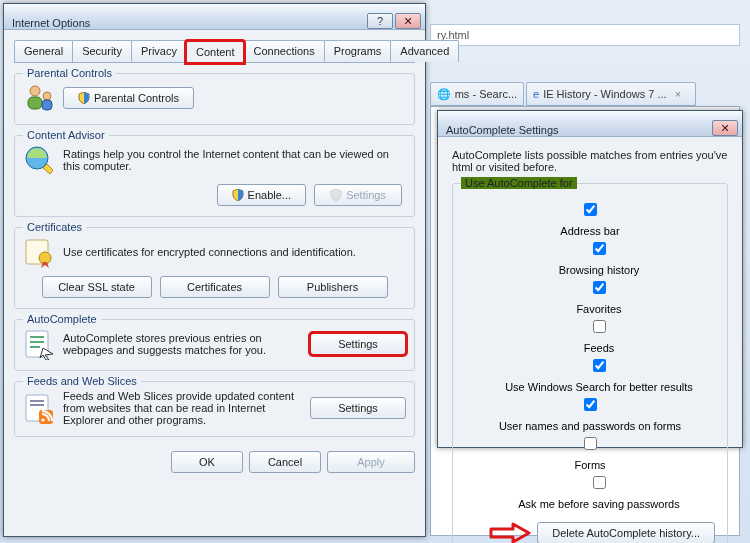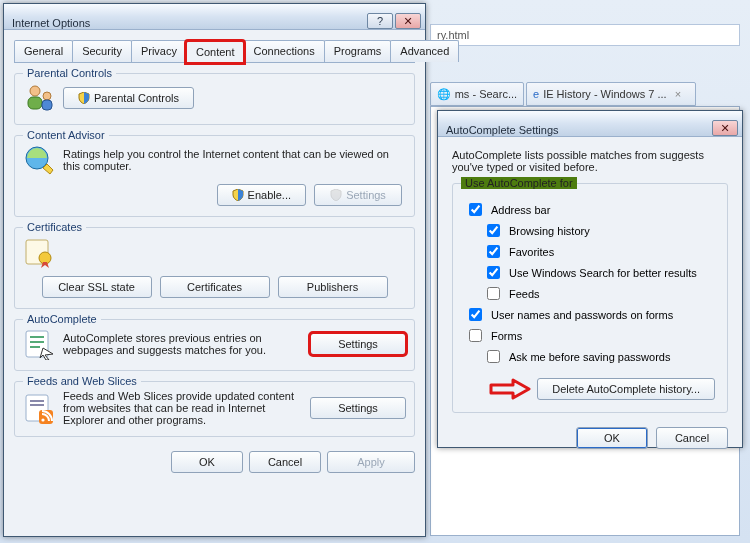--- a/index.html
+++ b/index.html
@@ -51,21 +51,21 @@
   .btn.disabled{ color:#9aa7b7;}
   .btnrow { display:flex; gap:8px; margin-top:8px; justify-content:center;}
   .footer-btns { display:flex; gap:6px; justify-content:flex-end; margin-top:14px;}
   .small-shield{ width:12px; height:12px; display:inline-block;}
   
   
   .acdialog .body{ padding:12px 14px 14px 14px; }
   .acdialog .intro{ color:#222; margin-bottom:10px;}
   .ac-group { border:1px solid #c7d1de; border-radius:3px; padding:14px 12px 12px 12px; position:relative;}
   .ac-group > .legend{ position:absolute; top:-7px; left:8px; background:#4d7c0f; padding:0 4px; color:#222;}
-  .chk { display:flex; align-items:center; gap:6px; margin:2px 0;}
+  .chk { display:flex; align-items:center; gap:6px; margin:2px 0;flex-direction:column;}
   .chk input { width:13px; height:13px;}
   .indent1{ margin-left:18px;}
   .ac-delete-row{ display:flex; align-items:center; gap:6px; margin-top:12px; justify-content:flex-end;}
   .red-arrow{ width:42px; height:22px;}
   .ac-footer{ display:flex; gap:8px; justify-content:flex-end; margin-top:14px;}
   .btn.ok{ min-width:72px;text-align:right;}
   .btn.cancel{ min-width:72px;}
   .btn.focus{ box-shadow:0 0 0 1px #2a6ac7 inset;}
 </style>
 </head>
@@ -159,20 +159,21 @@
     <div class="group">
       <span class="legend">Certificates</span>
       <div class="row">
         <div class="icon32">
           <svg viewBox="0 0 32 32">
               <rect x="3" y="4" width="22" height="24" rx="2" fill="#fdf9e6" stroke="#c2ae6a"></rect>
               <circle cx="22" cy="22" r="6" fill="#f3c93c" stroke="#b28a12"></circle>
               <path d="M20 26 L18 32 L22 29 L26 32 L24 26 Z" fill="#d64a3a"></path>
             </svg>
         </div>
+        <div class="desc">Use certificates for encrypted connections and identification.</div>
       </div>
       <div class="btnrow">
         <div class="btn" style="min-width:110px;">
             <span>Clear SSL state</span>
           </div>
         <div class="btn" style="min-width:110px;">
             <span>Certificates</span>
           </div>
         <div class="btn" style="min-width:110px;">
             <span>Publishers</span>
@@ -235,43 +236,43 @@
 </div>
 
 <div class="dialog acdialog" style="left:437px; top:110px; width:306px; height:338px;">
   <div class="titlebar">
     <span>AutoComplete Settings</span>
     <div class="titlebtns">
       <div class="titlebtn close">✕</div>
     </div>
   </div>
   <div class="body">
-    <div class="intro">AutoComplete lists possible matches from suggests you've typed or visited before.</div>
+    <div class="intro">AutoComplete lists possible matches from entries you've html or visited before.</div>
     <div class="ac-group">
       <span class="legend">Use AutoComplete for</span>
 
       <label class="chk">
         <input type="checkbox" checked="" style="">
         <span>Address bar</span>
       </label>
       <label class="chk indent1">
         <input type="checkbox" checked="" style="">
         <span>Browsing history</span>
       </label>
       <label class="chk indent1">
         <input type="checkbox" checked="" style="">
         <span>Favorites</span>
       </label>
       <label class="chk indent1">
-        <input type="checkbox" checked="" style="">
-        <span>Use Windows Search for better results</span>
-      </label>
-      <label class="chk indent1">
         <input type="checkbox" style="">
         <span>Feeds</span>
+      </label>
+      <label class="chk indent1">
+        <input type="checkbox" checked="" style="">
+        <span>Use Windows Search for better results</span>
       </label>
       <label class="chk">
         <input type="checkbox" checked="" style="">
         <span>User names and passwords on forms</span>
       </label>
       <label class="chk">
         <input type="checkbox" style="">
         <span>Forms</span>
       </label>
       <label class="chk indent1">

